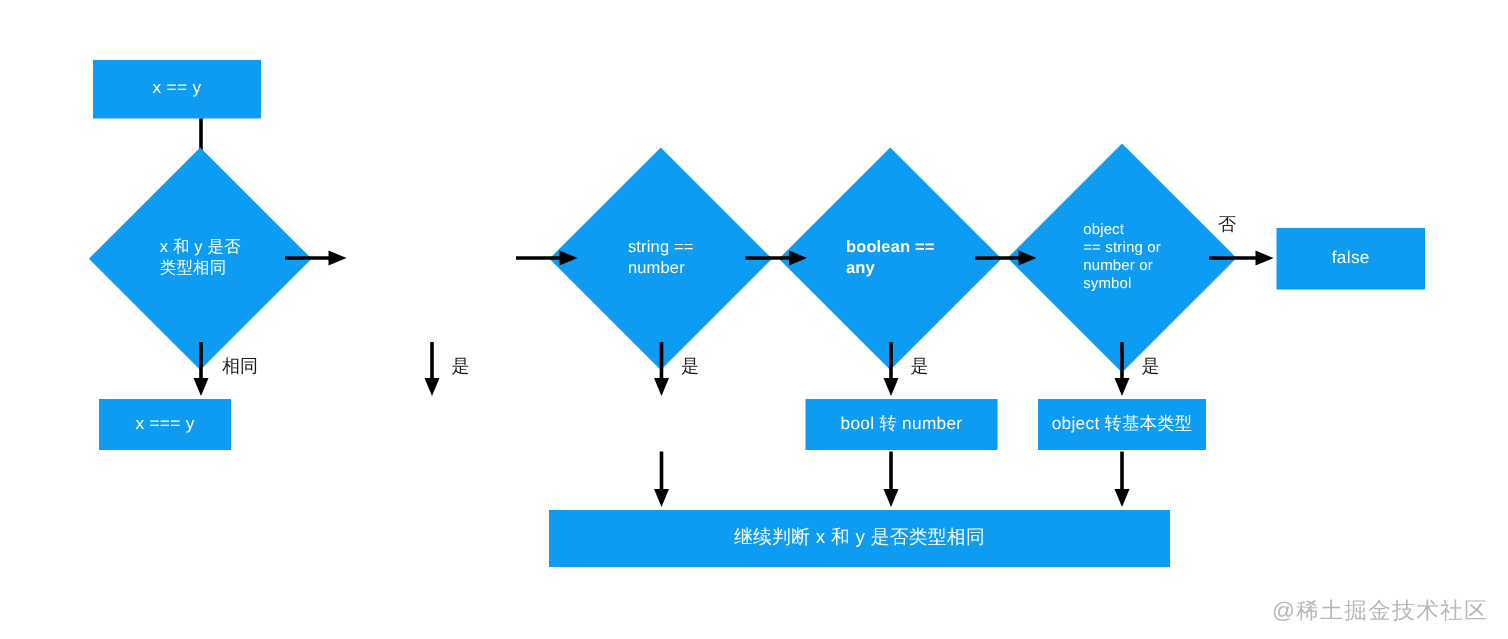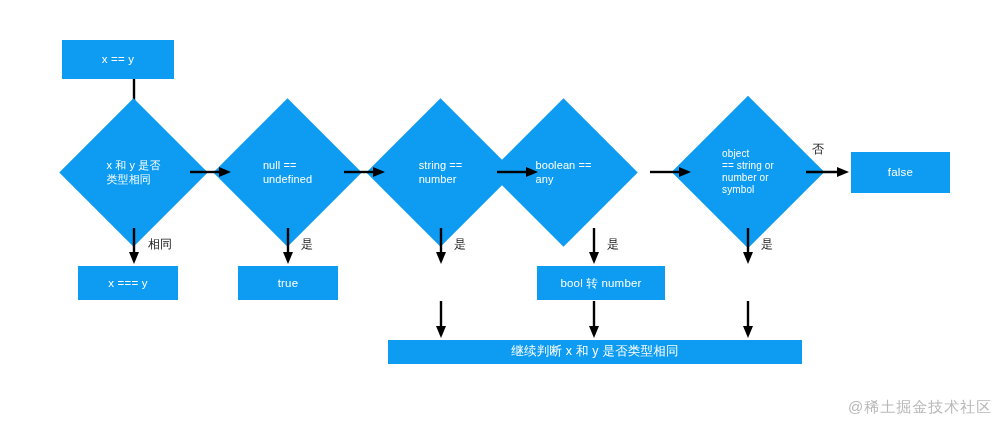--- a/index.html
+++ b/index.html
@@ -106,33 +106,28 @@
       <polygon points="8,39 3,27 13,27" fill="#000"></polygon>
     </svg>
   </div>
 
   <div class="diamond-wrap" style="left:81px; top:120px; width:105px; height:105px;">
     <div class="diamond-shape"></div>
     <div class="diamond-label">x 和 y 是否
 类型相同</div>
   </div>
 
-  <div class="diamond-wrap" style="left:235px; top:120px; width:105px; height:105px;">
-    <div class="diamond-shape"></div>
-    <div class="diamond-label">null ==
-undefined</div>
-  </div>
 
   <div class="diamond-wrap" style="left:388px; top:120px; width:105px; height:105px;">
     <div class="diamond-shape"></div>
     <div class="diamond-label">string ==
 number</div>
   </div>
 
-  <div class="diamond-wrap" style="left:511px; top:120px; width:105px; height:105px;">
+  <div class="diamond-wrap" style="left:541px; top:120px; width:105px; height:105px;font-weight:bold;">
     <div class="diamond-shape"></div>
     <div class="diamond-label">boolean ==
 any</div>
   </div>
 
   <div class="diamond-wrap" style="left:694px; top:118px; width:108px; height:108px;">
     <div class="diamond-shape"></div>
     <div class="diamond-label small">object
 == string or
 number or
@@ -212,33 +207,33 @@
   <div class="edge-label" style="left:607px; top:238px;">是</div>
 
   <div class="conn" style="left:740px; top:228px; width:16px; height:38px;">
     <svg width="16" height="38" viewBox="0 0 16 38">
       <line x1="8" y1="0" x2="8" y2="27" stroke="#000" stroke-width="2.4"></line>
       <polygon points="8,36 3,24 13,24" fill="#000"></polygon>
     </svg>
   </div>
   <div class="edge-label" style="left:761px; top:238px;">是</div>
 
-  <div class="node-rect" style="left:78px; top:266px; width:100px; height:34px;">
+  <div class="node-rect" style="left:66px; top:266px; width:88px; height:34px;">
     <span>x === y</span>
   </div>
 
-  <div class="node-rect" style="left:238px; top:266px; width:100px; height:34px;">
-    <span>true</span>
-  </div>
 
 
   <div class="node-rect" style="left:537px; top:266px; width:128px; height:34px;">
     <span>bool 转 number</span>
   </div>
 
+  <div class="node-rect" style="left:692px; top:266px; width:112px; height:34px;">
+    <span>object 转基本类型</span>
+  </div>
 
   <div class="conn" style="left:433px; top:301px; width:16px; height:38px;">
     <svg width="16" height="38" viewBox="0 0 16 38">
       <line x1="8" y1="0" x2="8" y2="28" stroke="#000" stroke-width="2.4"></line>
       <polygon points="8,37 3,25 13,25" fill="#000"></polygon>
     </svg>
   </div>
 
   <div class="conn" style="left:586px; top:301px; width:16px; height:38px;">
     <svg width="16" height="38" viewBox="0 0 16 38">
@@ -247,19 +242,19 @@
     </svg>
   </div>
 
   <div class="conn" style="left:740px; top:301px; width:16px; height:38px;">
     <svg width="16" height="38" viewBox="0 0 16 38">
       <line x1="8" y1="0" x2="8" y2="28" stroke="#000" stroke-width="2.4"></line>
       <polygon points="8,37 3,25 13,25" fill="#000"></polygon>
     </svg>
   </div>
 
-  <div class="node-rect wide" style="left:388px; top:340px; width:414px; height:24px;justify-content:center;">
+  <div class="node-rect wide" style="left:366px; top:340px; width:414px; height:38px;justify-content:center;">
     <span>继续判断 x 和 y 是否类型相同</span>
   </div>
 
   <div class="watermark" style="left:836px; top:398px;margin-left:12px;">@稀土掘金技术社区</div>
 
 </div>
 
 </body></html>

